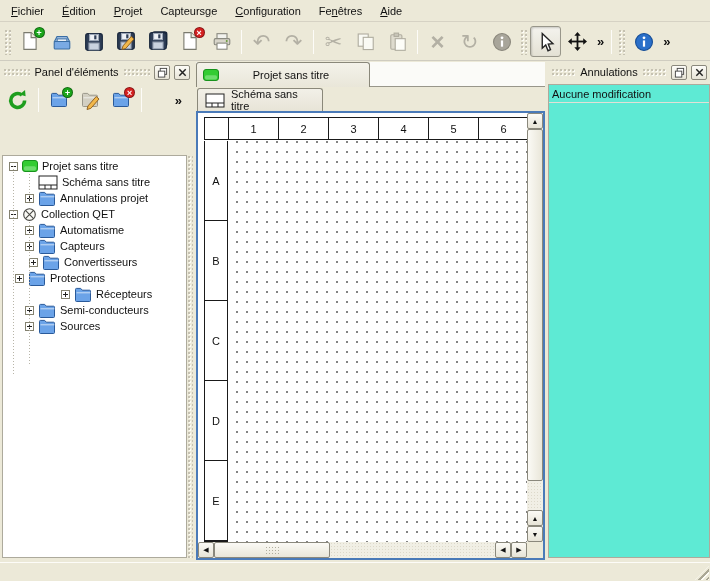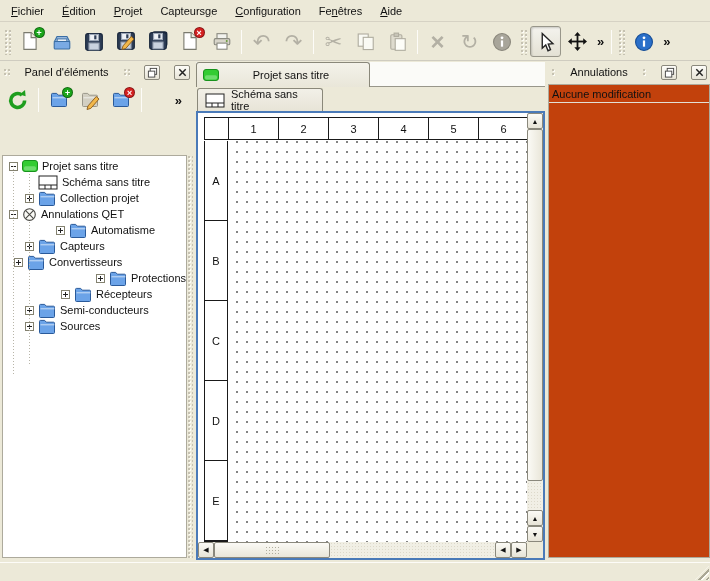--- a/index.html
+++ b/index.html
@@ -37,21 +37,21 @@
   .icw { position:relative; display:inline-flex; }
   .badge { position:absolute; top:-4px; right:-5px; width:11px; height:11px; border-radius:50%;
            color:#fff; font-size:9px; line-height:10px; text-align:center; font-weight:bold;
            border:1px solid rgba(0,0,0,.35); }
   .badge.green { background:#1aa51a; }
   .badge.red { background:#d42020; }
   .ovl { position:absolute; left:0; top:0; }
 
   
   #left-dock { position:absolute; left:0; top:62px; width:193px; height:498px; }
-  .dock-title { height:20px; display:flex; align-items:center; gap:14px; padding:0 3px; }
+  .dock-title { height:20px; display:flex; align-items:center; gap:4px; padding:0 3px; }
   .dock-title .tex { flex:1; height:8px; }
   .dock-title .ttl { white-space:nowrap; }
   .dock-btn { width:16px; height:15px; display:flex; align-items:center; justify-content:center;
               border:1px solid #8a887c; border-radius:2px;
               background:linear-gradient(#fdfcf8,#e7e4d7); }
   #panel-toolbar { height:36px; display:flex; align-items:center; gap:3px; padding:0 4px; }
   .pbtn { width:28px; height:28px; display:flex; align-items:center; justify-content:center; border-radius:3px; }
   #panel-ovf { margin-left:auto; margin-right:4px; }
   #filter-row { height:30px; display:flex; align-items:center; gap:6px; padding:0 8px; }
   #filter-input { width:122px; height:20px; border:1px solid #7f9db9; background:#fff;
@@ -106,21 +106,21 @@
   #vthumb { left:0; top:16px; width:16px; height:352px; background:linear-gradient(90deg,#fbfaf5,#e9e6d9); }
   #hthumb { left:16px; top:0; width:116px; height:16px; background:linear-gradient(#fbfaf5,#e9e6d9);
             display:flex; align-items:center; justify-content:center; }
   .grip-dots { width:14px; height:9px; background-image:radial-gradient(circle,#b0ad9e 0.8px,transparent 1px);
                background-size:3px 3px; }
   #sb-corner { position:absolute; right:0; bottom:0; width:16px; height:16px; background:#ece9d8; }
 
   
   #right-dock { position:absolute; left:548px; top:62px; width:162px; height:498px; }
   #undo-list { position:absolute; left:0; top:22px; width:162px; height:474px;
-               background:#c2410c; border:1px solid #adaa9c; }
+               background:#5eead4; border:1px solid #adaa9c; }
   .undo-item { height:18px; line-height:18px; padding:0 3px; border-bottom:1px solid #e2e0d6; }
 
   
   #statusbar { position:absolute; left:0; top:562px; width:710px; height:19px;
                border-top:1px solid #fdfcf8; background:#ece9d8; }
   #resize-grip { position:absolute; right:1px; bottom:1px; width:14px; height:14px;
                  clip-path:polygon(100% 0,100% 100%,0 100%);
                  background:repeating-linear-gradient(135deg,transparent 0 2px,#aaa795 2px 3.5px,#fdfcf6 3.5px 5px); }
 </style>
 </head>
@@ -395,38 +395,38 @@
                 <line x1="2" y1="4.5" x2="7" y2="4.5" stroke="#222"></line>
                 <line x1="4.5" y1="2" x2="4.5" y2="7" stroke="#222"></line>
               </svg>
             </span>
             <span class="tree-ic">
               <svg viewBox="0 0 18 17" width="18" height="17" style="display:block">
                 <path d="M1.5 5 v-1.6 a1 1 0 0 1 1-1 h4.2 l1.6 1.8 h7.2 a1 1 0 0 1 1 1 v9.3 a1 1 0 0 1 -1 1 h-13 a1 1 0 0 1 -1-1 z" fill="#6ba3e8" stroke="#2a5a9a"></path>
                 <path d="M2.5 6.8 h14" stroke="rgba(255,255,255,.65)" fill="none"></path>
               </svg>
             </span>
-            <span>Collection projet</span>
+            <span>Annulations projet</span>
           </div>
           <div class="tree-row" style="padding-left: 6px;">
             <span class="tree-exp">
               <svg viewBox="0 0 9 9" width="9" height="9" style="display:block">
                 <rect x="0.5" y="0.5" width="8" height="8" fill="#fff" stroke="#848270"></rect>
                 <line x1="2" y1="4.5" x2="7" y2="4.5" stroke="#222"></line>
               </svg>
             </span>
             <span class="tree-ic">
               <svg viewBox="0 0 16 16" width="15" height="15" style="display:block">
                 <circle cx="8" cy="8" r="6.2" fill="#fafaf6" stroke="#4a4a46" stroke-width="1.2"></circle>
                 <path d="M3.7 3.7 L12.3 12.3 M12.3 3.7 L3.7 12.3" stroke="#4a4a46" stroke-width="1.2"></path>
               </svg>
             </span>
-            <span>Annulations QET</span>
-          </div>
-          <div class="tree-row" style="padding-left: 22px; justify-content: center;">
+            <span>Collection QET</span>
+          </div>
+          <div class="tree-row" style="padding-left: 22px;">
             <span class="tree-exp">
               <svg viewBox="0 0 9 9" width="9" height="9" style="display:block">
                 <rect x="0.5" y="0.5" width="8" height="8" fill="#fff" stroke="#848270"></rect>
                 <line x1="2" y1="4.5" x2="7" y2="4.5" stroke="#222"></line>
                 <line x1="4.5" y1="2" x2="4.5" y2="7" stroke="#222"></line>
               </svg>
             </span>
             <span class="tree-ic">
               <svg viewBox="0 0 18 17" width="18" height="17" style="display:block">
                 <path d="M1.5 5 v-1.6 a1 1 0 0 1 1-1 h4.2 l1.6 1.8 h7.2 a1 1 0 0 1 1 1 v9.3 a1 1 0 0 1 -1 1 h-13 a1 1 0 0 1 -1-1 z" fill="#6ba3e8" stroke="#2a5a9a"></path>
@@ -444,37 +444,37 @@
               </svg>
             </span>
             <span class="tree-ic">
               <svg viewBox="0 0 18 17" width="18" height="17" style="display:block">
                 <path d="M1.5 5 v-1.6 a1 1 0 0 1 1-1 h4.2 l1.6 1.8 h7.2 a1 1 0 0 1 1 1 v9.3 a1 1 0 0 1 -1 1 h-13 a1 1 0 0 1 -1-1 z" fill="#6ba3e8" stroke="#2a5a9a"></path>
                 <path d="M2.5 6.8 h14" stroke="rgba(255,255,255,.65)" fill="none"></path>
               </svg>
             </span>
             <span>Capteurs</span>
           </div>
-          <div class="tree-row" style="padding-left: 11px;">
+          <div class="tree-row" style="padding-left: 26px;">
             <span class="tree-exp">
               <svg viewBox="0 0 9 9" width="9" height="9" style="display:block">
                 <rect x="0.5" y="0.5" width="8" height="8" fill="#fff" stroke="#848270"></rect>
                 <line x1="2" y1="4.5" x2="7" y2="4.5" stroke="#222"></line>
                 <line x1="4.5" y1="2" x2="4.5" y2="7" stroke="#222"></line>
               </svg>
             </span>
             <span class="tree-ic">
               <svg viewBox="0 0 18 17" width="18" height="17" style="display:block">
                 <path d="M1.5 5 v-1.6 a1 1 0 0 1 1-1 h4.2 l1.6 1.8 h7.2 a1 1 0 0 1 1 1 v9.3 a1 1 0 0 1 -1 1 h-13 a1 1 0 0 1 -1-1 z" fill="#6ba3e8" stroke="#2a5a9a"></path>
                 <path d="M2.5 6.8 h14" stroke="rgba(255,255,255,.65)" fill="none"></path>
               </svg>
             </span>
             <span>Convertisseurs</span>
           </div>
-          <div class="tree-row" style="padding-left: 12px; justify-content: flex-end;">
+          <div class="tree-row" style="padding-left: 12px;">
             <span class="tree-exp">
               <svg viewBox="0 0 9 9" width="9" height="9" style="display:block">
                 <rect x="0.5" y="0.5" width="8" height="8" fill="#fff" stroke="#848270"></rect>
                 <line x1="2" y1="4.5" x2="7" y2="4.5" stroke="#222"></line>
                 <line x1="4.5" y1="2" x2="4.5" y2="7" stroke="#222"></line>
               </svg>
             </span>
             <span class="tree-ic">
               <svg viewBox="0 0 18 17" width="18" height="17" style="display:block">
                 <path d="M1.5 5 v-1.6 a1 1 0 0 1 1-1 h4.2 l1.6 1.8 h7.2 a1 1 0 0 1 1 1 v9.3 a1 1 0 0 1 -1 1 h-13 a1 1 0 0 1 -1-1 z" fill="#6ba3e8" stroke="#2a5a9a"></path>

